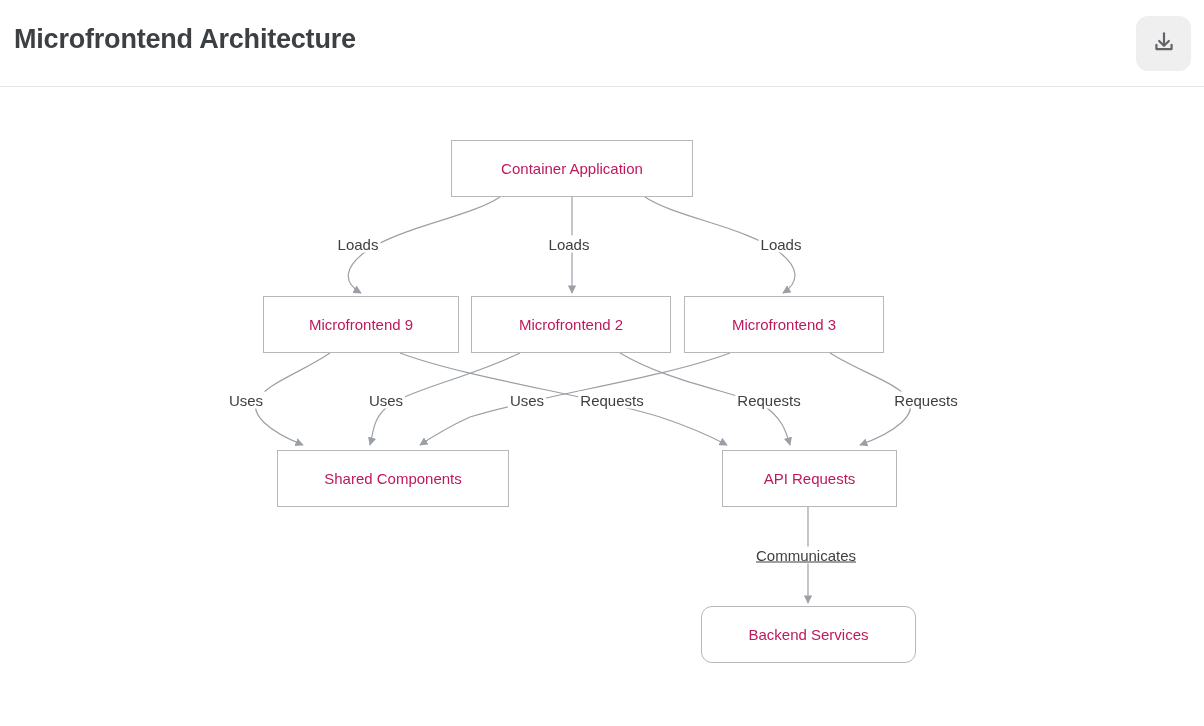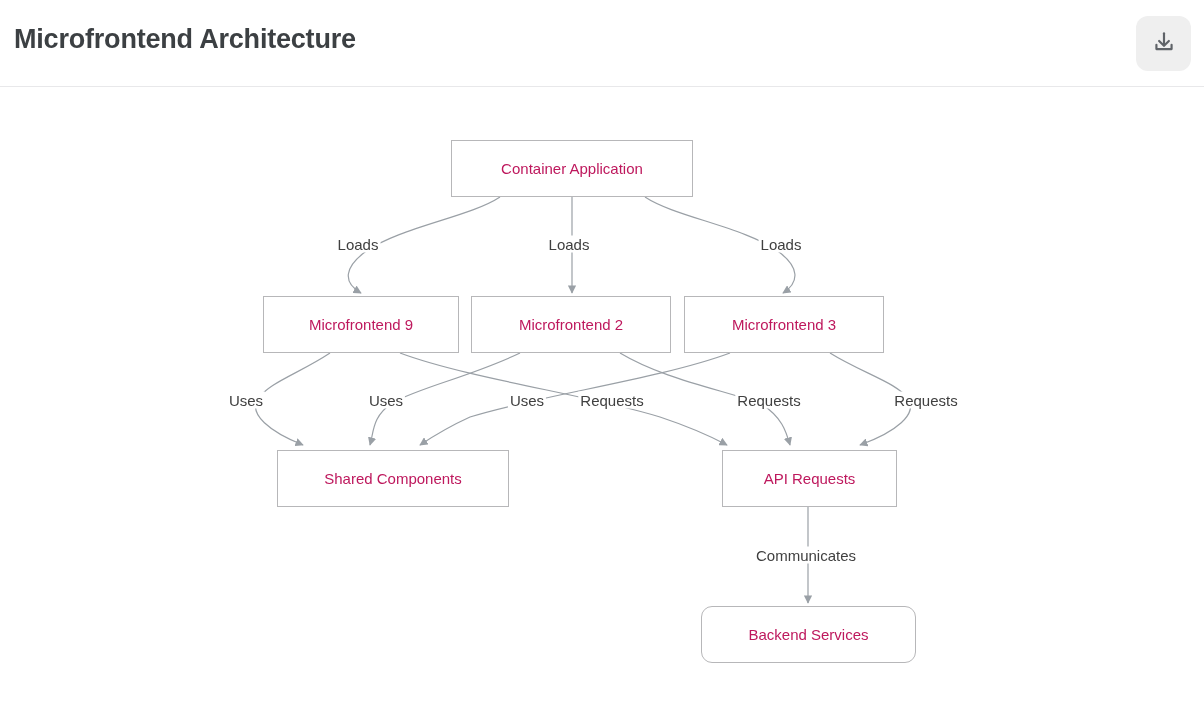--- a/index.html
+++ b/index.html
@@ -148,16 +148,16 @@
     <div id="labels-layer">
         <div class="edge-label" style="left: 358px; top: 157px;">Loads</div>
         <div class="edge-label" style="left: 569px; top: 157px;">Loads</div>
         <div class="edge-label" style="left: 781px; top: 157px;">Loads</div>
         <div class="edge-label" style="left: 246px; top: 313px;">Uses</div>
         <div class="edge-label" style="left: 386px; top: 313px;">Uses</div>
         <div class="edge-label" style="left: 527px; top: 313px;">Uses</div>
         <div class="edge-label" style="left: 612px; top: 313px;">Requests</div>
         <div class="edge-label" style="left: 769px; top: 313px;">Requests</div>
         <div class="edge-label" style="left: 926px; top: 313px;">Requests</div>
-        <div class="edge-label" style="left: 806px; top: 468px;">Communicates</div>
+        <div class="edge-label" style="left: 806px; top: 468px; text-decoration: underline;">Communicates</div>
       </div>
   </div>
 </div>
 
 </body></html>

